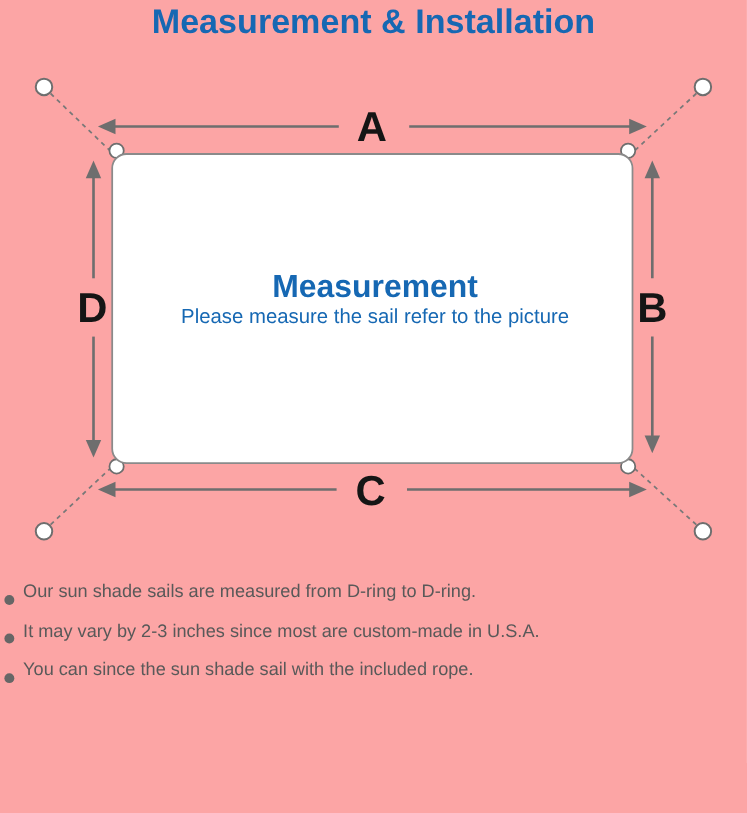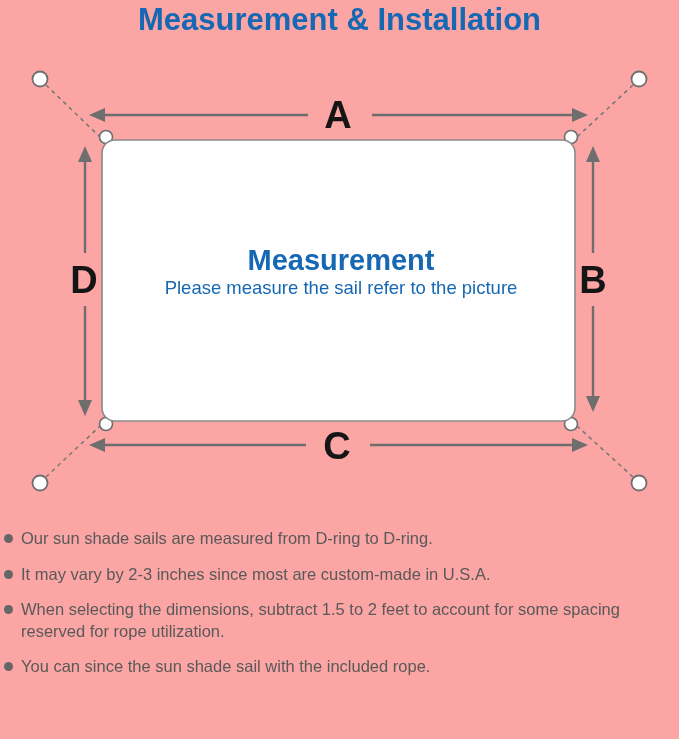--- a/index.html
+++ b/index.html
@@ -33,21 +33,21 @@
   .center-sub{
     font-size:18.5px;font-weight:400;fill:#1668b3;
   }
   .notes{
     position:absolute;top:528px;left:0;right:0;
     margin:0;padding:0 2px 0 2px;
     list-style:none;
   }
   .notes li{
     display:flex;
-    align-items:flex-start;
+    align-items:flex-end;
     margin:0 0 14px 0;
     font-size:16.5px;line-height:21.5px;
     color:#595959;
   }
   .dot{
     flex:0 0 auto;
     width:9px;height:9px;border-radius:50%;
     background:#666666;
     margin:6px 8px 0 2px;
   }
@@ -111,21 +111,17 @@
     <li>
       <span class="dot"></span>
       <span class="txt">Our sun shade sails are measured from D-ring to D-ring.</span>
     </li>
     <li>
       <span class="dot"></span>
       <span class="txt">It may vary by 2-3 inches since most are custom-made in U.S.A.</span>
     </li>
     <li>
       <span class="dot"></span>
-      <span class="txt">When selecting the dimensions, subtract 1.5 to 2 feet to account for some spacing reserved for rope utilization.</span>
-    </li>
-    <li>
-      <span class="dot"></span>
       <span class="txt">You can since the sun shade sail with the included rope.</span>
     </li>
   </ul>
 
 </div>
 
 </body></html>

